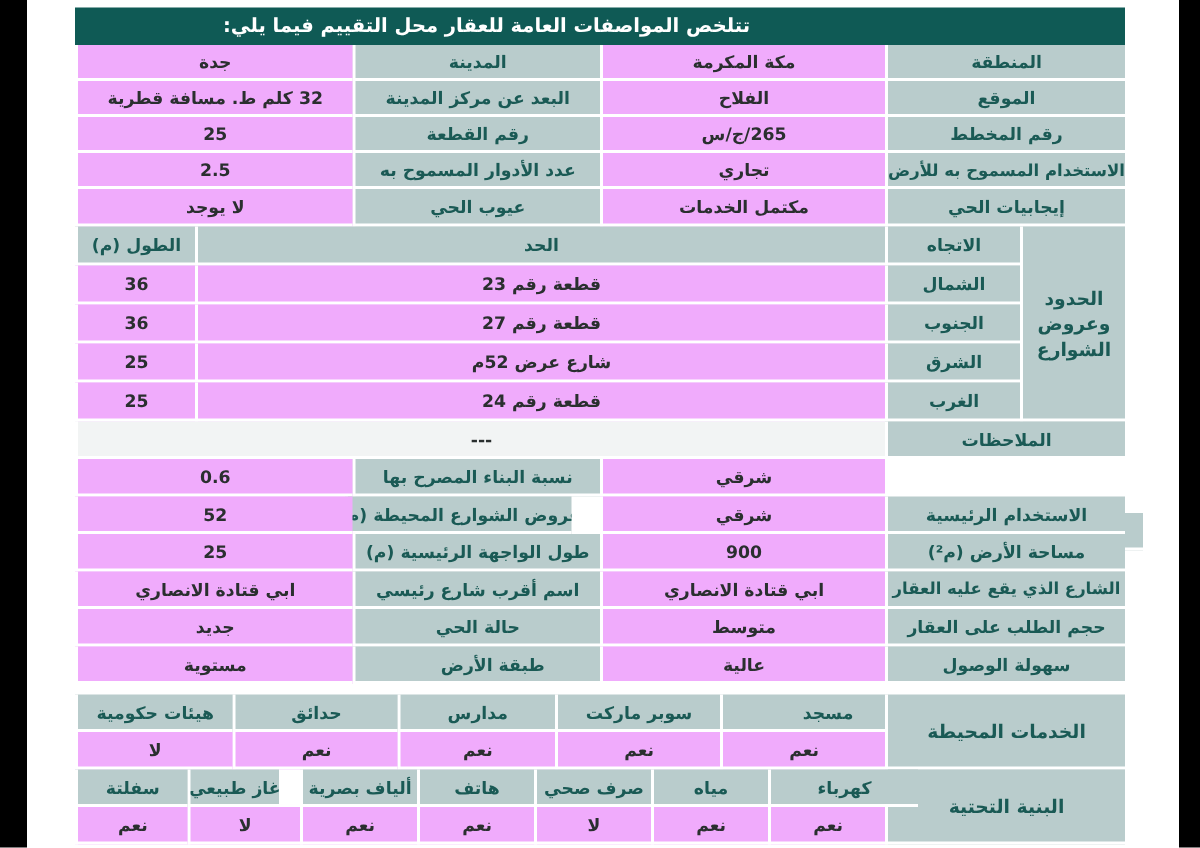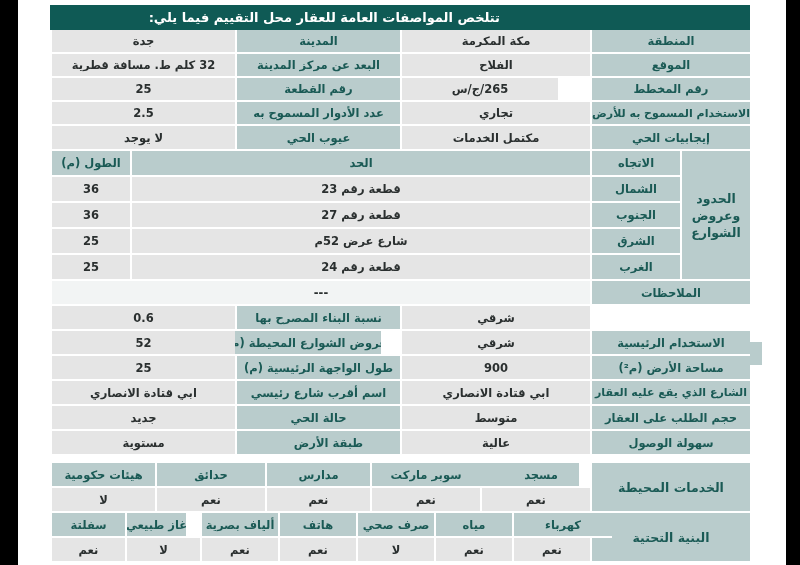--- a/index.html
+++ b/index.html
@@ -4,21 +4,21 @@
 <style>
   html,body{margin:0;padding:0;}
   body{width:800px;height:565px;background:#ffffff;position:relative;overflow:hidden;font-family:"DejaVu Sans",sans-serif;}
   .frame{position:absolute;left:0;top:0;width:800px;height:565px;background:#ffffff;}
   .lbar{position:absolute;left:0;top:0;width:18px;height:565px;background:#000;}
   .rbar{position:absolute;right:0;top:0;width:14px;height:565px;background:#000;}
   .sheet{position:absolute;left:50px;top:5px;width:700px;height:560px;}
   .title{position:absolute;left:0;top:0;width:700px;height:25px;background:#0f5a55;color:#fff;font-size:13px;font-weight:bold;direction:rtl;text-align:right;line-height:25px;box-sizing:border-box;padding-right:250px;}
   .c{position:absolute;box-sizing:border-box;display:flex;align-items:center;justify-content:center;font-size:11.5px;font-weight:bold;color:#2a2f2f;direction:rtl;white-space:nowrap;overflow:hidden;}
   .h{background:#b9cccc;color:#1a5a55;}
-  .v{background:#e5e5e5;}
+  .v{background:#f0abfc;}
   .vw{background:#f2f4f4;}
   .b{border-bottom:2px solid #ffffff;border-left:2px solid #ffffff;}
   .wm{position:absolute;left:700px;top:380px;width:90px;height:70px;color:rgba(255,255,255,0.75);font-size:40px;font-weight:bold;pointer-events:none;}
 </style>
 </head>
 <body>
 
 <div class="frame">
   <div class="lbar"></div>
   <div class="rbar"></div>
@@ -30,21 +30,21 @@
     <div class="c v b" style="left:350px;top:25px;width:190px;height:24px;">مكة المكرمة</div>
     <div class="c h b" style="left:185px;top:25px;width:165px;height:24px;">المدينة</div>
     <div class="c v b" style="left:0px;top:25px;width:185px;height:24px;">جدة</div>
 
     <div class="c h b" style="left:540px;top:49px;width:160px;height:24px;">الموقع</div>
     <div class="c v b" style="left:350px;top:49px;width:190px;height:24px;">الفلاح</div>
     <div class="c h b" style="left:185px;top:49px;width:165px;height:24px;">البعد عن مركز المدينة</div>
     <div class="c v b" style="left:0px;top:49px;width:185px;height:24px;">32 كلم ط. مسافة قطرية</div>
 
     <div class="c h b" style="left:540px;top:73px;width:160px;height:24px;">رقم المخطط</div>
-    <div class="c v b" style="left:350px;top:73px;width:158px;height:24px;">265/ج/س</div>
+    <div class="c v b" style="left:350px;top:73px;width:190px;height:24px;">265/ج/س</div>
     <div class="c h b" style="left:185px;top:73px;width:165px;height:24px;">رقم القطعة</div>
     <div class="c v b" style="left:0px;top:73px;width:185px;height:24px;">25</div>
 
     <div class="c h b" style="left:540px;top:97px;width:160px;height:24px;font-size:11px;">الاستخدام المسموح به للأرض</div>
     <div class="c v b" style="left:350px;top:97px;width:190px;height:24px;">تجاري</div>
     <div class="c h b" style="left:185px;top:97px;width:165px;height:24px;">عدد الأدوار المسموح به</div>
     <div class="c v b" style="left:0px;top:97px;width:185px;height:24px;">2.5</div>
 
     <div class="c h b" style="left:540px;top:121px;width:160px;height:25px;">إيجابيات الحي</div>
     <div class="c v b" style="left:350px;top:121px;width:190px;height:25px;">مكتمل الخدمات</div>
@@ -99,21 +99,21 @@
     <div class="c v b" style="left:350px;top:401px;width:190px;height:25px;">متوسط</div>
     <div class="c h b" style="left:185px;top:401px;width:165px;height:25px;">حالة الحي</div>
     <div class="c v b" style="left:0px;top:401px;width:185px;height:25px;">جديد</div>
 
     <div class="c h b" style="left:540px;top:426px;width:160px;height:25px;">سهولة الوصول</div>
     <div class="c v b" style="left:350px;top:426px;width:190px;height:25px;">عالية</div>
     <div class="c h b" style="left:185px;top:426px;width:165px;height:25px;padding-left:20px;">طبقة الأرض</div>
     <div class="c v b" style="left:0px;top:426px;width:185px;height:25px;">مستوية</div>
 
     <div class="c h b" style="left:540px;top:458px;width:160px;height:50px;font-size:12.5px;">الخدمات المحيطة</div>
-    <div class="c h b" style="left:419px;top:458px;width:110px;height:25px;padding-left:32px;">مسجد</div>
+    <div class="c h b" style="left:430px;top:458px;width:110px;height:25px;padding-left:32px;">مسجد</div>
     <div class="c h b" style="left:320px;top:458px;width:110px;height:25px;">سوبر ماركت</div>
     <div class="c h b" style="left:215px;top:458px;width:105px;height:25px;">مدارس</div>
     <div class="c h b" style="left:105px;top:458px;width:110px;height:25px;">حدائق</div>
     <div class="c h b" style="left:0px;top:458px;width:105px;height:25px;">هيئات حكومية</div>
     <div class="c v b" style="left:430px;top:483px;width:110px;height:25px;">نعم</div>
     <div class="c v b" style="left:320px;top:483px;width:110px;height:25px;">نعم</div>
     <div class="c v b" style="left:215px;top:483px;width:105px;height:25px;">نعم</div>
     <div class="c v b" style="left:105px;top:483px;width:110px;height:25px;">نعم</div>
     <div class="c v b" style="left:0px;top:483px;width:105px;height:25px;">لا</div>
 

